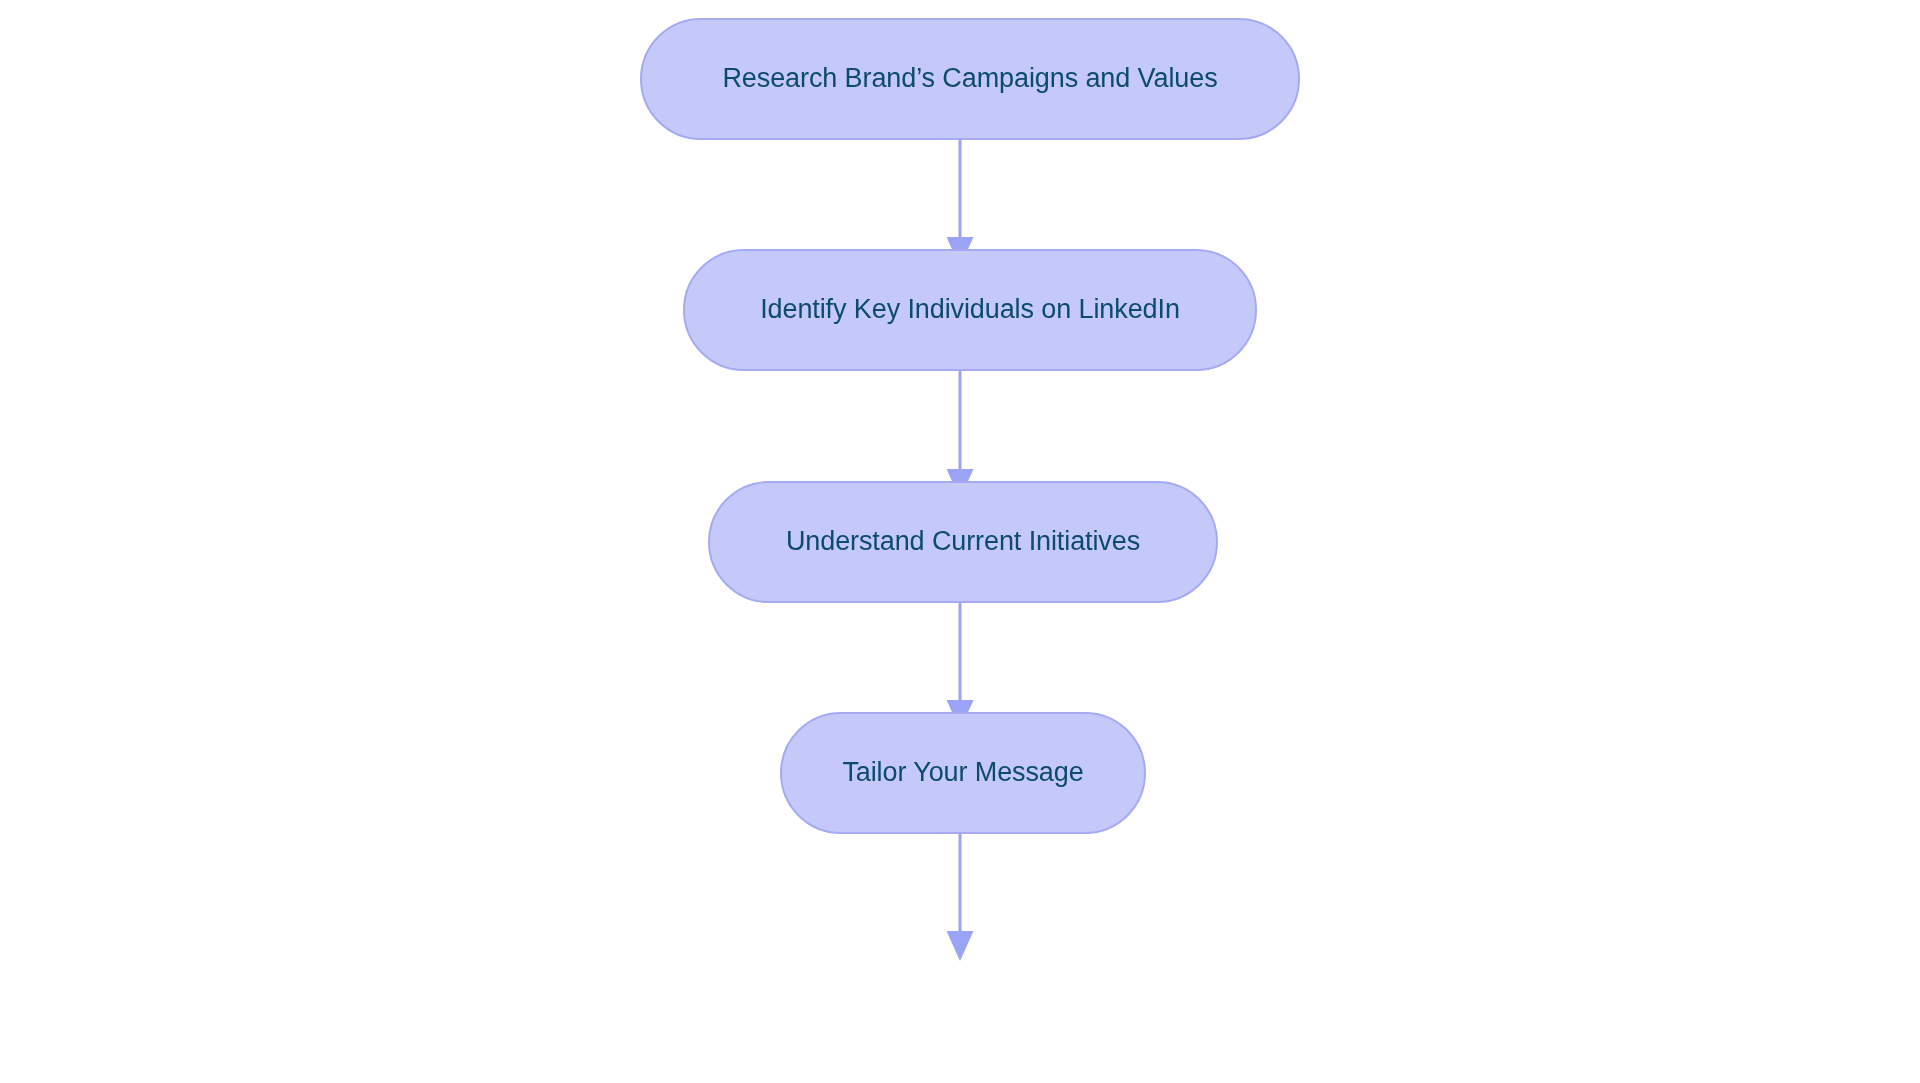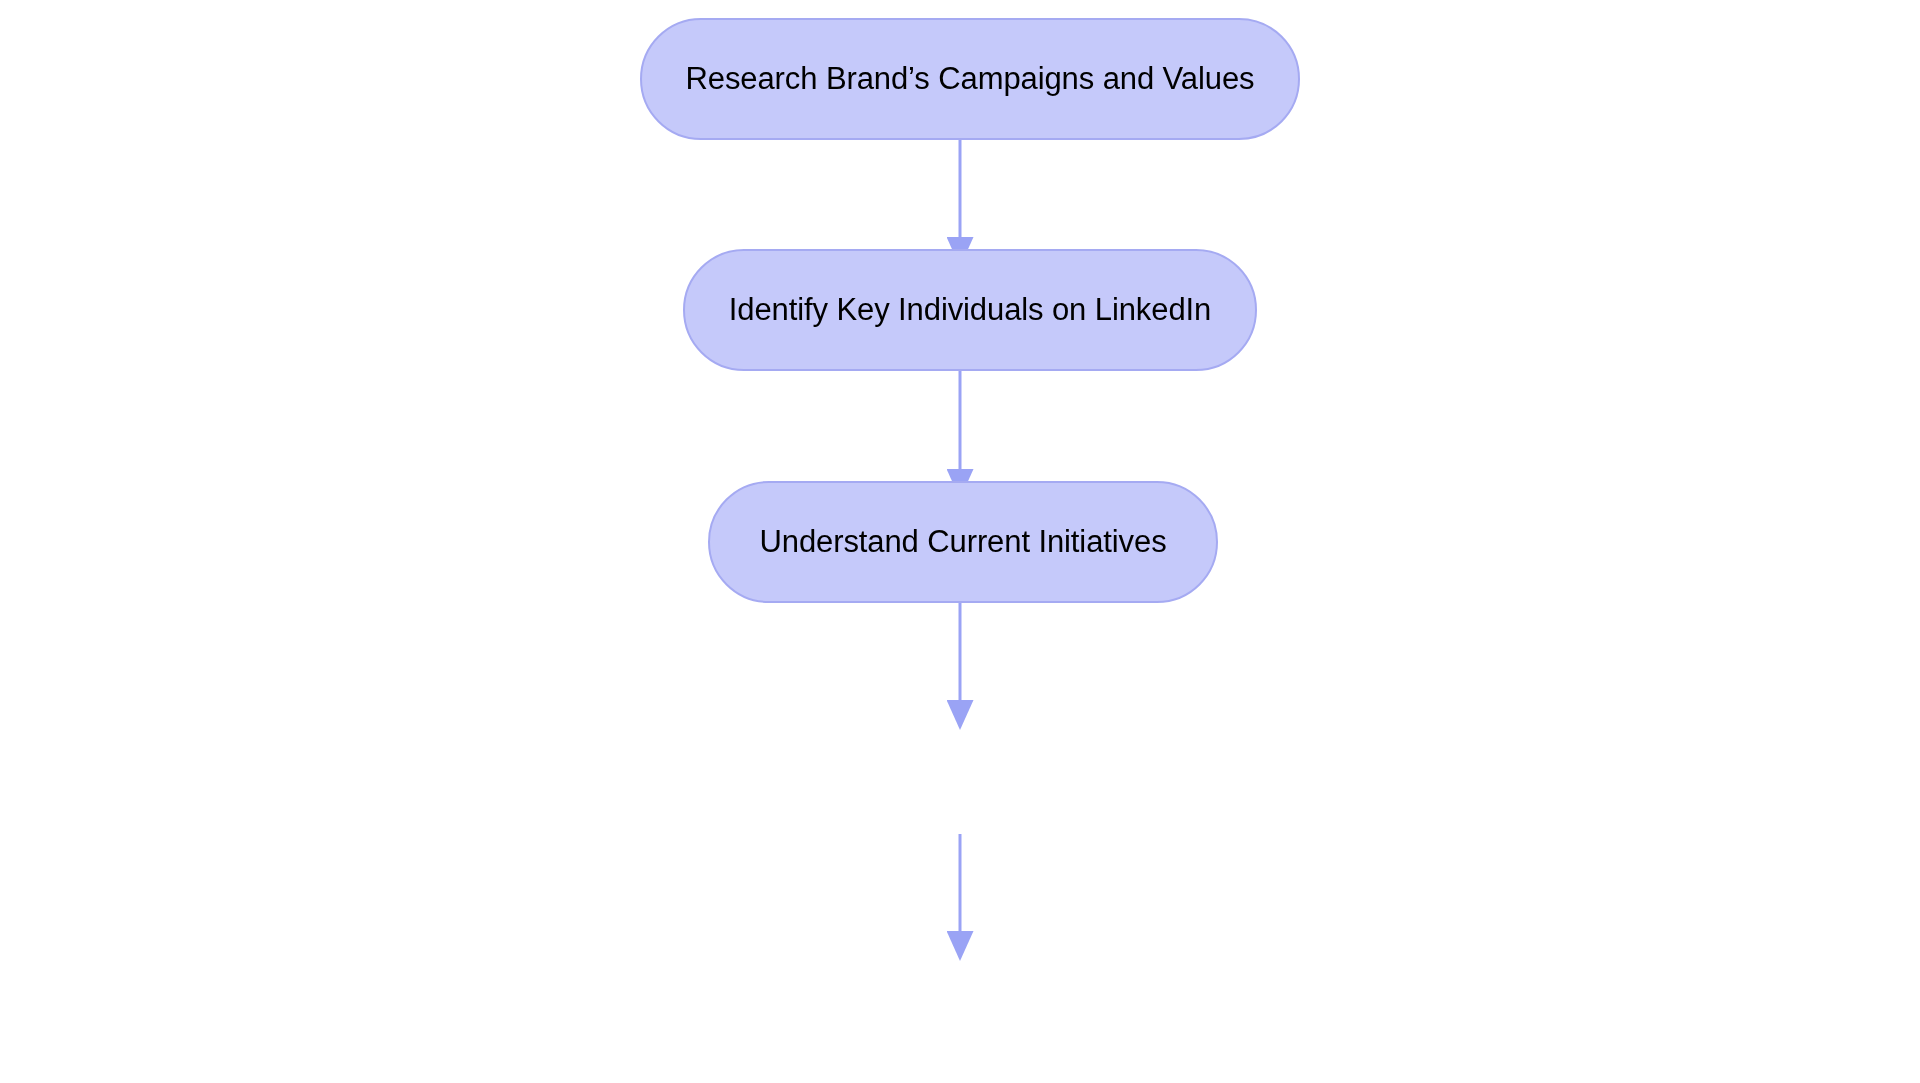--- a/index.html
+++ b/index.html
@@ -23,23 +23,23 @@
 
   .flow-node {
     position: absolute;
     box-sizing: border-box;
     display: flex;
     align-items: center;
     justify-content: center;
     background: #c5c9fa;
     border: 2px solid #a5aaf2;
     border-radius: 999px;
-    color: #000000;
+    color: #0c4a6e;
     font-family: "Liberation Sans", sans-serif;
-    font-size: 31px;
+    font-size: 27px;
     font-weight: 400;
     letter-spacing: -0.1px;
     white-space: nowrap;
     line-height: 1;
   }
 
   .flow-node .node-label {
     display: block;
     text-align: center;
     padding-bottom: 2px;
@@ -80,15 +80,18 @@
   </div>
 
   <div class="flow-node" style="left:683px; top:249px; width:574px; height:122px;">
     <span class="node-label">Identify Key Individuals on LinkedIn</span>
   </div>
 
   <div class="flow-node" style="left:708px; top:481px; width:510px; height:122px;">
     <span class="node-label">Understand Current Initiatives</span>
   </div>
 
+  <div class="flow-node" style="left:780px; top:712px; width:366px; height:122px;">
+    <span class="node-label">Tailor Your Message</span>
+  </div>
 
 
 </div>
 
 </body></html>

